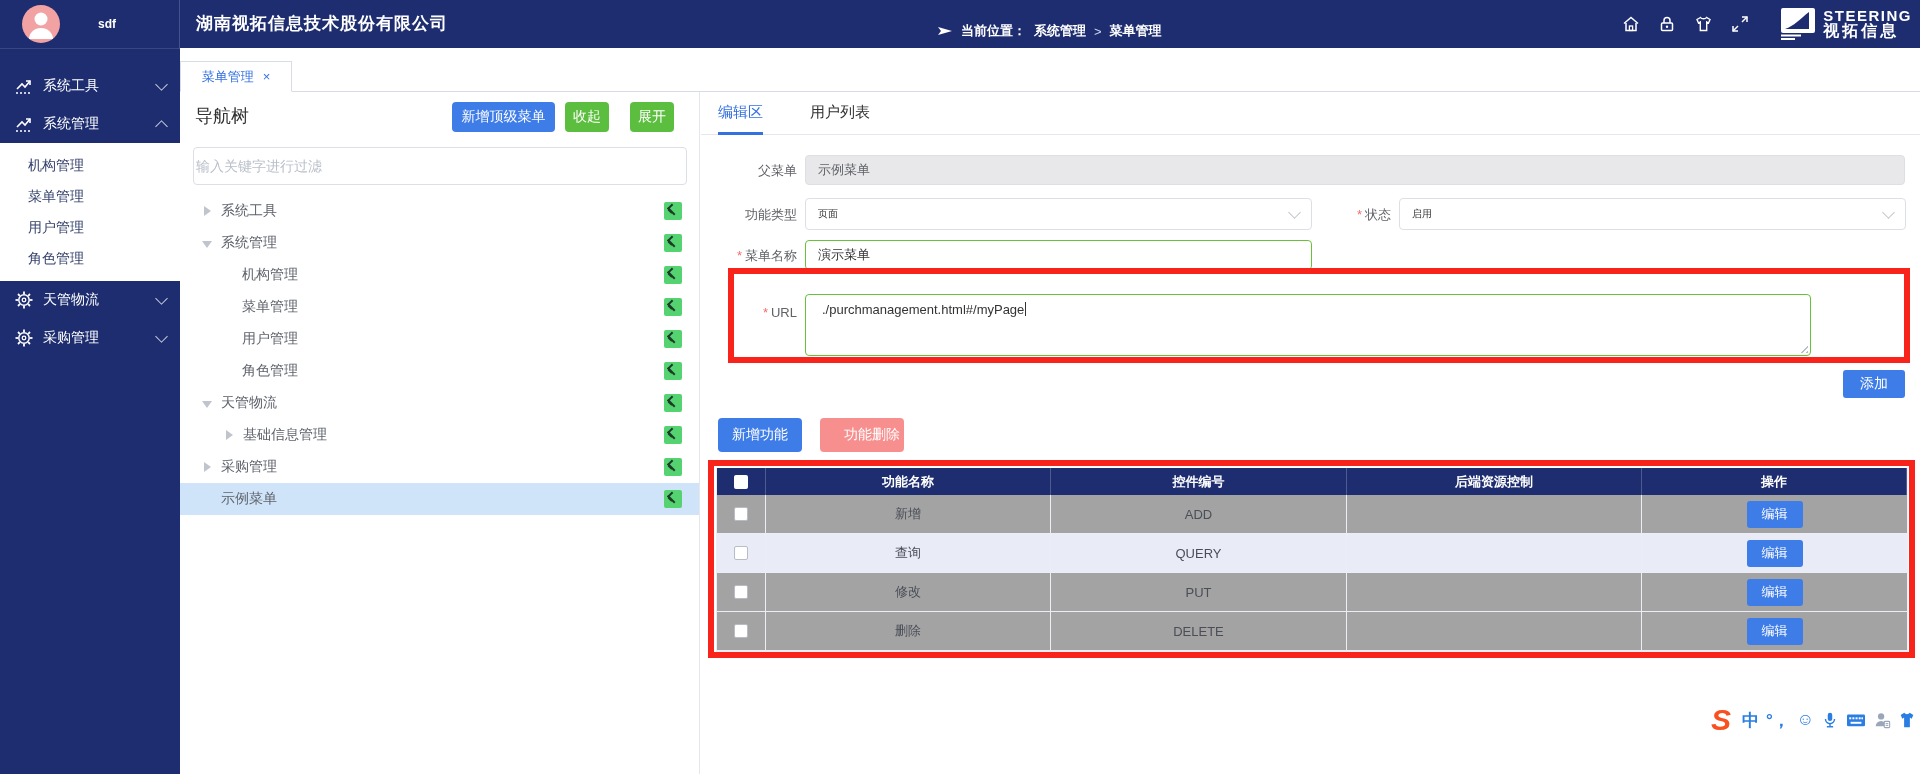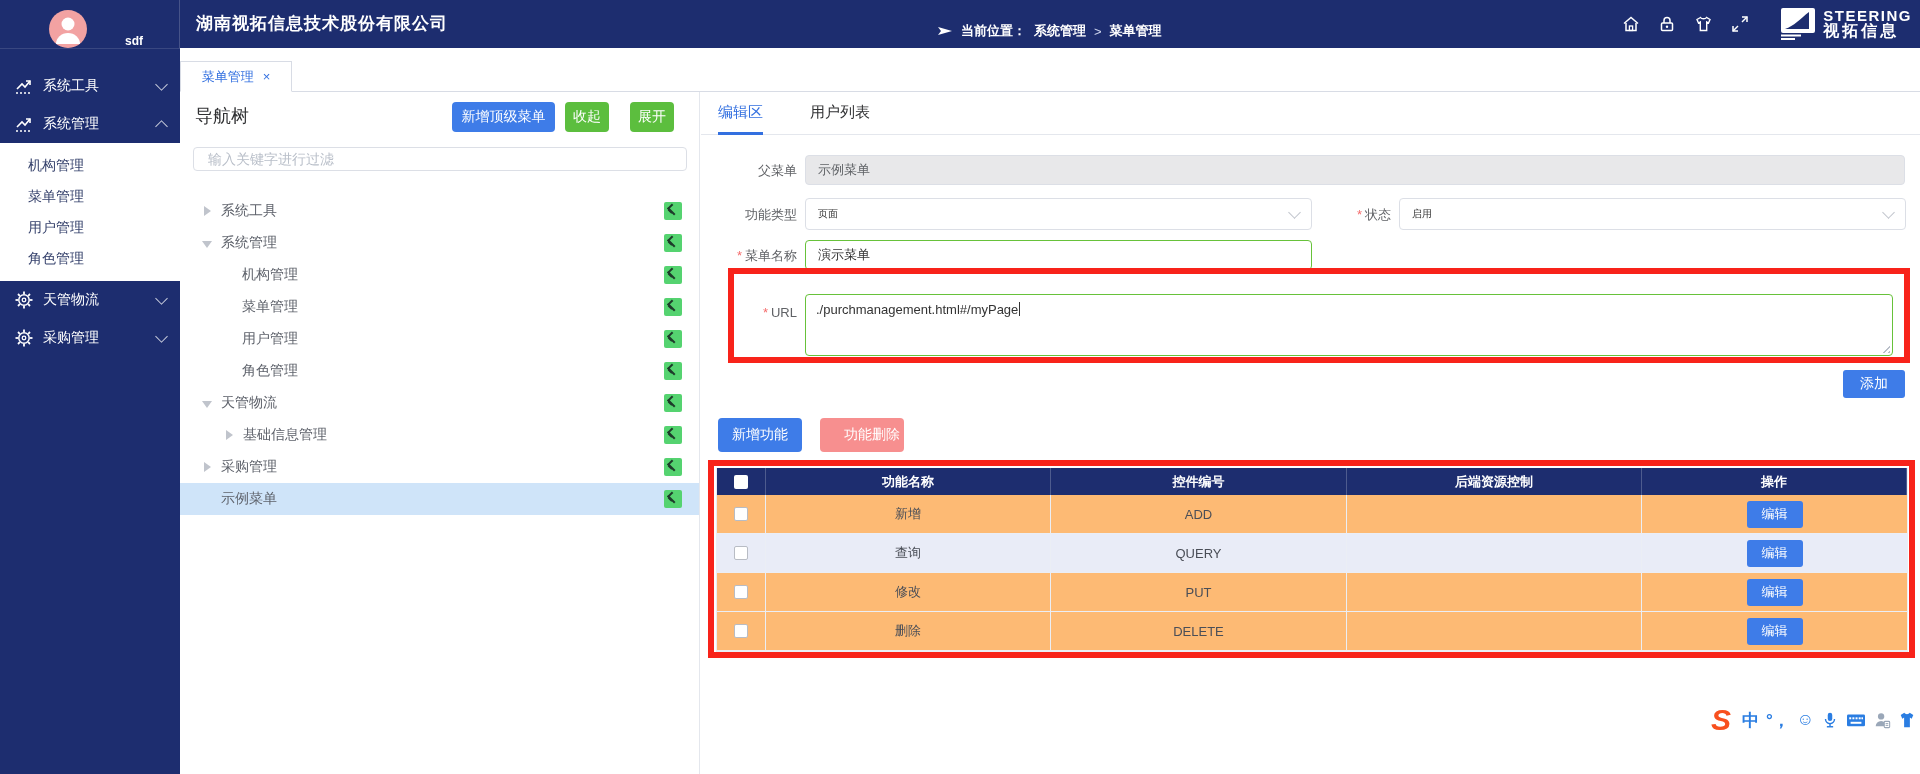--- a/index.html
+++ b/index.html
@@ -12,21 +12,21 @@
   .breadcrumb .sep{color:#cfd6ee;font-weight:normal;}
   .hicons{position:absolute;right:170px;top:0;height:48px;display:flex;align-items:center;gap:16px;}
   .hicons svg{display:block;cursor:pointer;}
   .logo{position:absolute;right:8px;top:0;height:48px;display:flex;align-items:center;gap:8px;}
   .logo-text{color:#fff;line-height:1.05;}
   .logo-text .l1{font-size:15px;font-weight:bold;letter-spacing:1.5px;}
   .logo-text .l2{font-size:16px;font-weight:bold;letter-spacing:3px;}
 
   
   .sidebar{position:absolute;left:0;top:0;width:180px;height:774px;background:#1d2d6f;}
-  .userblock{height:48px;display:flex;align-items:flex-end;border-right:1px solid rgba(255,255,255,.18);border-bottom:1px solid rgba(255,255,255,.12);padding-left:27px;}
+  .userblock{height:48px;display:flex;align-items:center;border-right:1px solid rgba(255,255,255,.18);border-bottom:1px solid rgba(255,255,255,.12);}
   .avatar{width:38px;height:38px;border-radius:50%;background:#f2a2a2;margin-left:22px;display:flex;align-items:center;justify-content:center;overflow:hidden;}
   .username{color:#fff;font-size:12px;font-weight:bold;margin-left:38px;}
   .sidemenu{margin-top:18px;}
   .side-item{height:38px;display:flex;align-items:center;padding:0 14px;color:#fff;font-size:14px;cursor:pointer;}
   .side-item .micon{width:20px;height:20px;margin-right:9px;flex:0 0 auto;}
   .chev{width:8px;height:8px;border-right:1.5px solid rgba(255,255,255,.75);border-bottom:1.5px solid rgba(255,255,255,.75);margin-left:auto;flex:0 0 auto;}
   .chev.down{transform:rotate(45deg);margin-top:-4px;}
   .chev.up{transform:rotate(-135deg);margin-top:4px;}
   .side-sub{background:#fff;padding:7px 0;}
   .side-sub-item{height:31px;line-height:31px;padding-left:28px;color:#34406b;font-size:14px;cursor:pointer;}
@@ -36,21 +36,21 @@
   .tab{position:absolute;left:0;top:13px;height:31px;width:112px;background:#fff;border:1px solid #d8dce5;border-bottom:1px solid #fff;box-sizing:border-box;display:flex;align-items:center;justify-content:center;gap:9px;color:#3370e0;font-size:13px;cursor:pointer;}
   .tab .x{font-size:13px;cursor:pointer;}
 
   
   .tree-panel{position:absolute;left:180px;top:92px;width:520px;height:682px;background:#fff;border-right:1px solid #e4e7ed;box-sizing:border-box;}
   .tree-title{position:absolute;left:15px;top:12px;font-size:18px;color:#303133;}
   .btn{display:flex;align-items:center;justify-content:center;color:#fff;font-size:14px;border-radius:4px;cursor:pointer;box-sizing:border-box;}
   .btn-addtop{position:absolute;left:272px;top:10px;width:103px;height:30px;background:#3e7ce8;}
   .btn-collapse{position:absolute;left:385px;top:10px;width:44px;height:30px;background:#5cbe3e;}
   .btn-expand{position:absolute;left:450px;top:10px;width:44px;height:30px;background:#5cbe3e;}
-  .tree-filter{position:absolute;left:13px;top:55px;width:494px;height:24px;box-sizing:border-box;border:1px solid #dcdfe6;border-radius:4px;padding:0 14px;font-size:14px;color:#333;font-family:"Liberation Sans",sans-serif;outline:none;}
+  .tree-filter{position:absolute;left:13px;top:55px;width:494px;height:38px;box-sizing:border-box;border:1px solid #dcdfe6;border-radius:4px;padding:0 2px;font-size:14px;color:#333;font-family:"Liberation Sans",sans-serif;outline:none;}
   .tree-filter::placeholder{color:#b9bfc9;}
   .tree-list{position:absolute;left:0;top:103px;width:519px;}
   .tnode{height:32px;display:flex;align-items:center;position:relative;cursor:pointer;font-size:14px;color:#5e626b;}
   .tnode.selected{background:#cfe4f9;}
   .tnode.lvl0{padding-left:20px;}
   .tnode.lvl1{padding-left:62px;}
   .tnode.lvl1b{padding-left:42px;}
   .caretbox{width:14px;display:flex;justify-content:center;margin-right:7px;}
   .tcaret-right{width:0;height:0;border:5px solid transparent;border-left:7px solid #c0c4cc;border-right:none;}
   .tcaret-down{width:0;height:0;border:5px solid transparent;border-top:7px solid #c0c4cc;border-bottom:none;margin-top:3px;}
@@ -68,33 +68,33 @@
 
   .flabel{position:absolute;font-size:13px;color:#606266;text-align:right;width:96px;left:0;}
   .star{color:#f56c6c;margin-right:3px;font-style:normal;}
   .dis-input{position:absolute;left:104px;top:63px;width:1100px;height:30px;box-sizing:border-box;background:#e8e8ea;border:1px solid #dcdfe6;border-radius:4px;color:#5f6266;font-size:13px;padding:0 12px;font-family:"Liberation Sans",sans-serif;}
   .selectbox{position:absolute;height:32px;box-sizing:border-box;border:1px solid #dcdfe6;border-radius:4px;background:#fff;display:flex;align-items:center;padding:0 12px;font-size:10px;color:#333;cursor:pointer;}
   .selectbox .sel-chev{margin-left:auto;width:8px;height:8px;border-right:1.5px solid #c0c4cc;border-bottom:1.5px solid #c0c4cc;transform:rotate(45deg);margin-top:-4px;}
   .sel-type{left:104px;top:106px;width:507px;}
   .sel-status{left:698px;top:106px;width:507px;}
   .lbl-status{left:594px !important;}
   .name-input{position:absolute;left:104px;top:148px;width:507px;height:30px;box-sizing:border-box;border:1px solid #67c23a;border-radius:4px;color:#333;font-size:13px;padding:0 12px;outline:none;font-family:"Liberation Sans",sans-serif;background:#fff;}
-  .url-area{position:absolute;left:104px;top:202px;width:1088px;height:62px;box-sizing:border-box;border:1px solid #67c23a;border-radius:4px;background:#fff;font-size:13px;color:#333;padding:7px 10px;cursor:text;}
+  .url-area{position:absolute;left:104px;top:202px;width:1006px;height:62px;box-sizing:border-box;border:1px solid #67c23a;border-radius:4px;background:#fff;font-size:13px;color:#333;padding:7px 16px;cursor:text;}
   .url-area .cursor{display:inline-block;width:1px;height:14px;background:#333;vertical-align:-2px;margin-left:1px;}
   .url-area::after{content:"";position:absolute;right:2px;bottom:2px;width:10px;height:10px;background:repeating-linear-gradient(135deg,transparent 0 2px,#b9bfc9 2px 3.5px);clip-path:polygon(100% 0,100% 100%,0 100%);}
   .ann{position:absolute;border:6px solid #f8231a;box-sizing:border-box;z-index:6;pointer-events:none;}
   .ann-url{left:27px;top:176px;width:1182px;height:95px;}
   .ann-table{left:7px;top:368px;width:1207px;height:198px;}
   .btn-add{position:absolute;left:1142px;top:278px;width:62px;height:28px;background:#3e7ce8;border-radius:3px;}
   .btn-addfunc{position:absolute;left:17px;top:326px;width:84px;height:34px;background:#3e7ce8;font-size:14px;}
   .btn-delfunc{position:absolute;left:119px;top:326px;width:84px;height:34px;background:#f78f8f;font-size:14px;padding-left:20px;}
 
   
   .ftable{position:absolute;left:15px;top:376px;width:1192px;border:1px solid #ebeef5;border-top:none;box-sizing:border-box;z-index:3;}
-  .trow{display:flex;height:39px;border-bottom:1px solid #ebeef5;background:#fdba74;box-sizing:border-box;}
+  .trow{display:flex;height:39px;border-bottom:1px solid #ebeef5;background:#a3a3a3;box-sizing:border-box;}
   .trow.head{height:27px;background:#1d2d6f;border-bottom:none;}
   .trow.stripe{background:#e9ecf7;}
   .tc{display:flex;align-items:center;justify-content:center;box-sizing:border-box;border-right:1px solid #ebeef5;font-size:13px;color:#4a4e57;}
   .trow.head .tc{color:#fff;font-weight:bold;border-right:1px solid rgba(255,255,255,.22);}
   .tc:last-child{border-right:none;}
   .c0{width:49px;}.c1{width:285px;}.c2{width:296px;}.c3{width:295px;}.c4{width:265px;}
   .cb{width:14px;height:14px;border-radius:2px;background:#fff;border:1px solid #b8bcc4;cursor:pointer;box-sizing:border-box;}
   .trow.head .cb{border:none;}
   .btn-edit{width:56px;height:27px;background:#3e7ce8;border-radius:3px;font-size:13px;}
 

